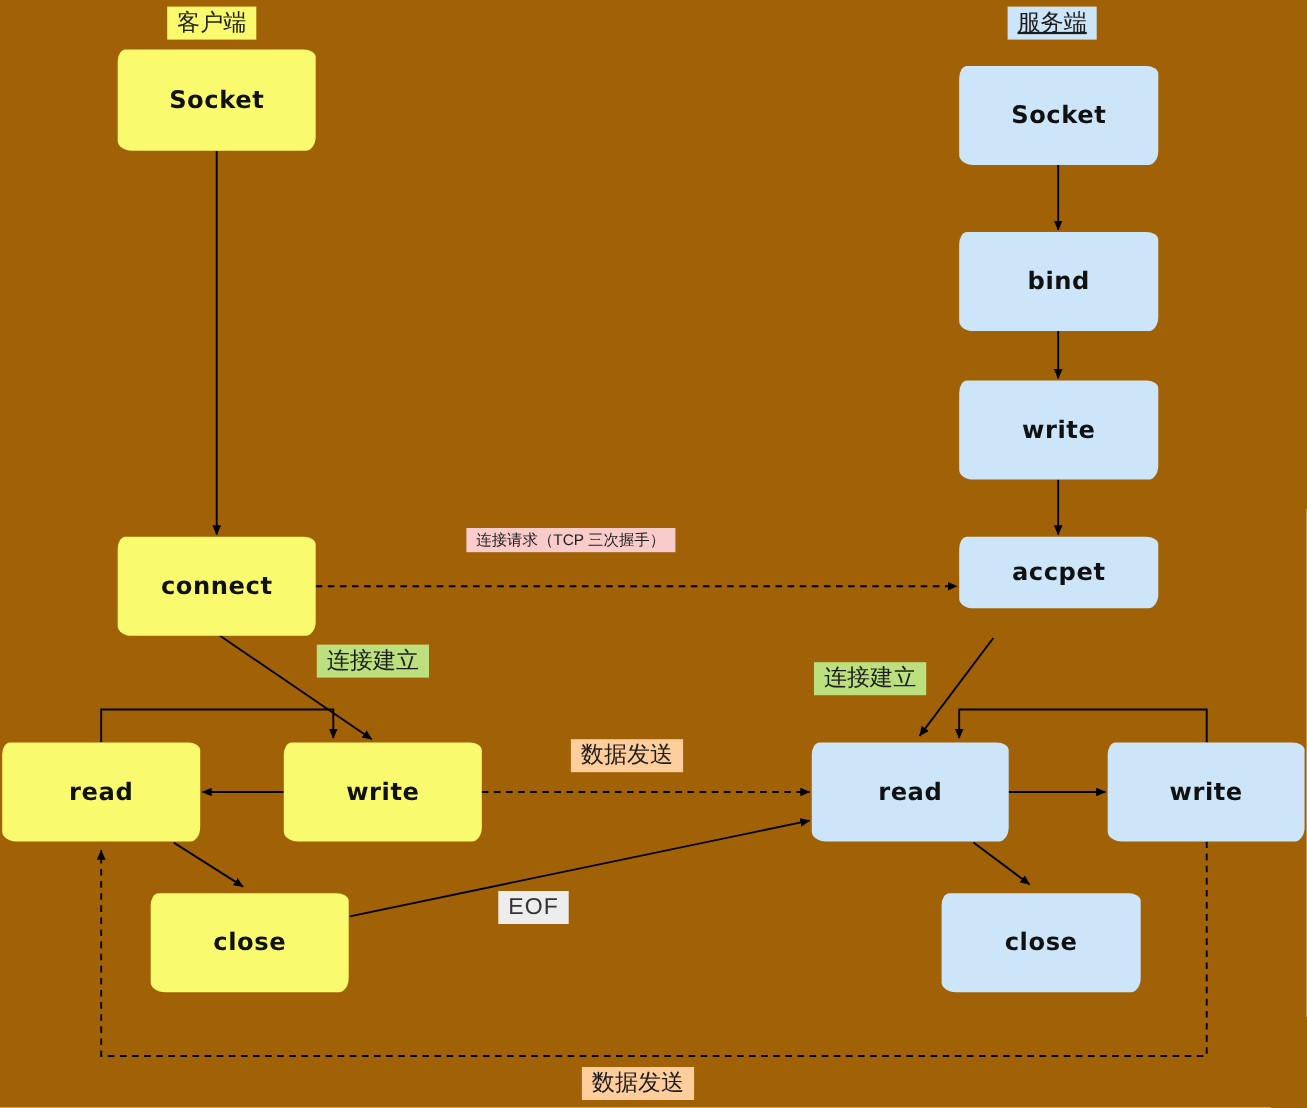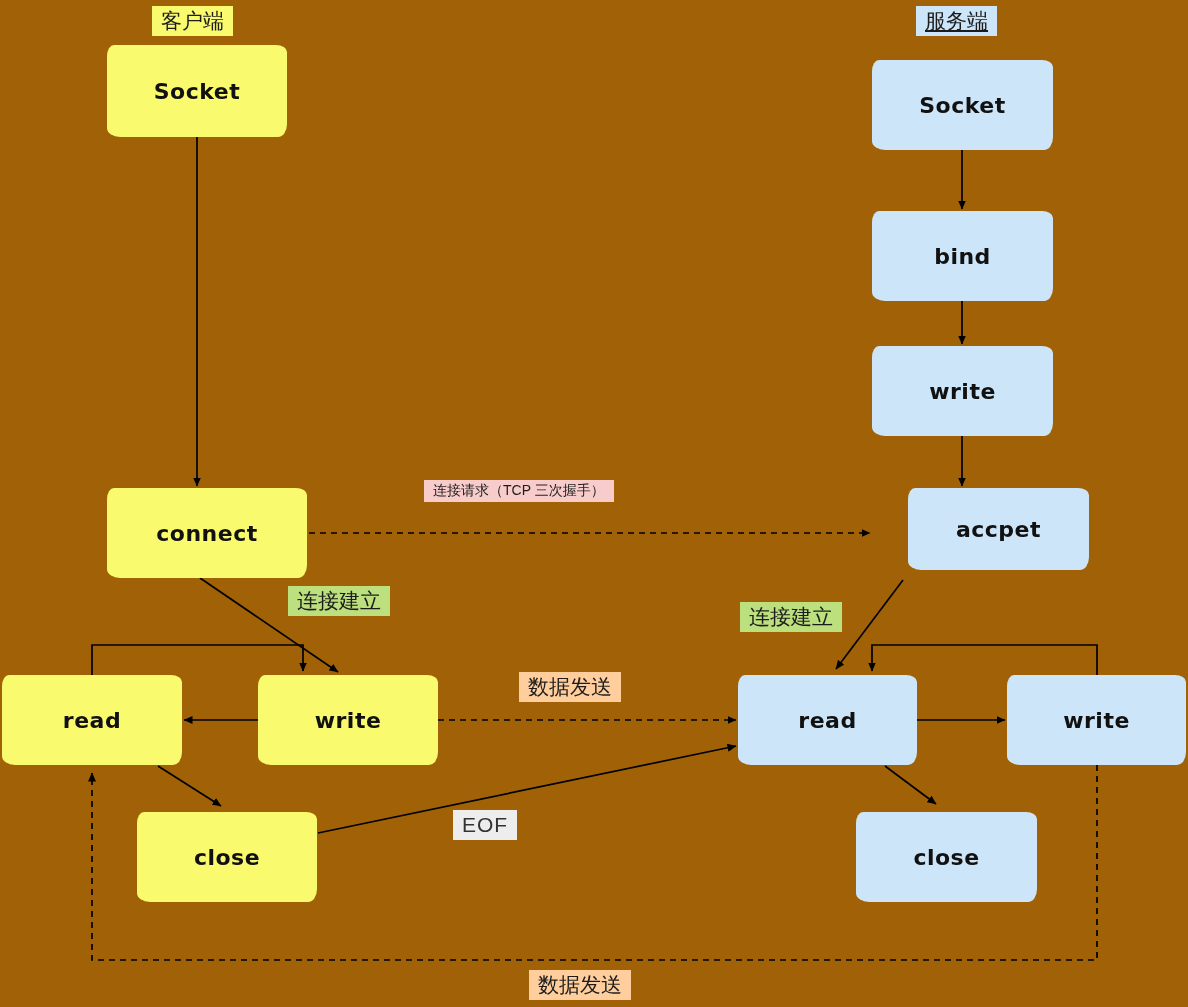--- a/index.html
+++ b/index.html
@@ -23,29 +23,29 @@
   .tag-client{left:152px;top:6px;background:var(--client_fill,#FAFA6E);}
   .tag-server{left:916px;top:6px;background:var(--server_fill,#CCE5F8);text-decoration:underline;}
   .tag-handshake{left:424px;top:480px;background:var(--handshake_bg,#F9CCCC);font-size:14px;}
   .tag-estab-left{left:288px;top:586px;background:var(--established_bg,#BDE07E);}
   .tag-estab-right{left:740px;top:602px;background:var(--established_bg,#BDE07E);}
   .tag-data-mid{left:519px;top:672px;background:var(--data_bg,#FFCE9C);}
   .tag-eof{left:453px;top:810px;background:var(--eof_bg,#EDEDED);color:#333;letter-spacing:1px;}
   .tag-data-bottom{left:529px;top:970px;background:var(--data_bg,#FFCE9C);}
 
   #c-socket {left:107px;top:45px;width:180px;height:92px;}
-  #c-connect{left:107px;top:488px;width:200px;height:90px;}
+  #c-connect{left:107px;top:488px;width:180px;height:90px;}
   #c-read   {left:2px;  top:675px;width:180px;height:90px;}
   #c-write  {left:258px;top:675px;width:180px;height:90px;}
   #c-close  {left:137px;top:812px;width:180px;height:90px;}
 
   #s-socket {left:872px;top:60px; width:181px;height:90px;}
   #s-bind   {left:872px;top:211px;width:181px;height:90px;}
   #s-listen {left:872px;top:346px;width:181px;height:90px;}
-  #s-accept {left:872px;top:488px;width:181px;height:82px;margin-left:36px;}
+  #s-accept {left:872px;top:488px;width:181px;height:65px;}
   #s-read   {left:738px;top:675px;width:179px;height:90px;}
   #s-write  {left:1007px;top:675px;width:179px;height:90px;}
   #s-close  {left:856px;top:812px;width:181px;height:90px;}
 </style>
 </head>
 <body>
 
 <div class="canvas">
 
   <svg class="wires" viewBox="0 0 1188 1007" xmlns="http://www.w3.org/2000/svg">

